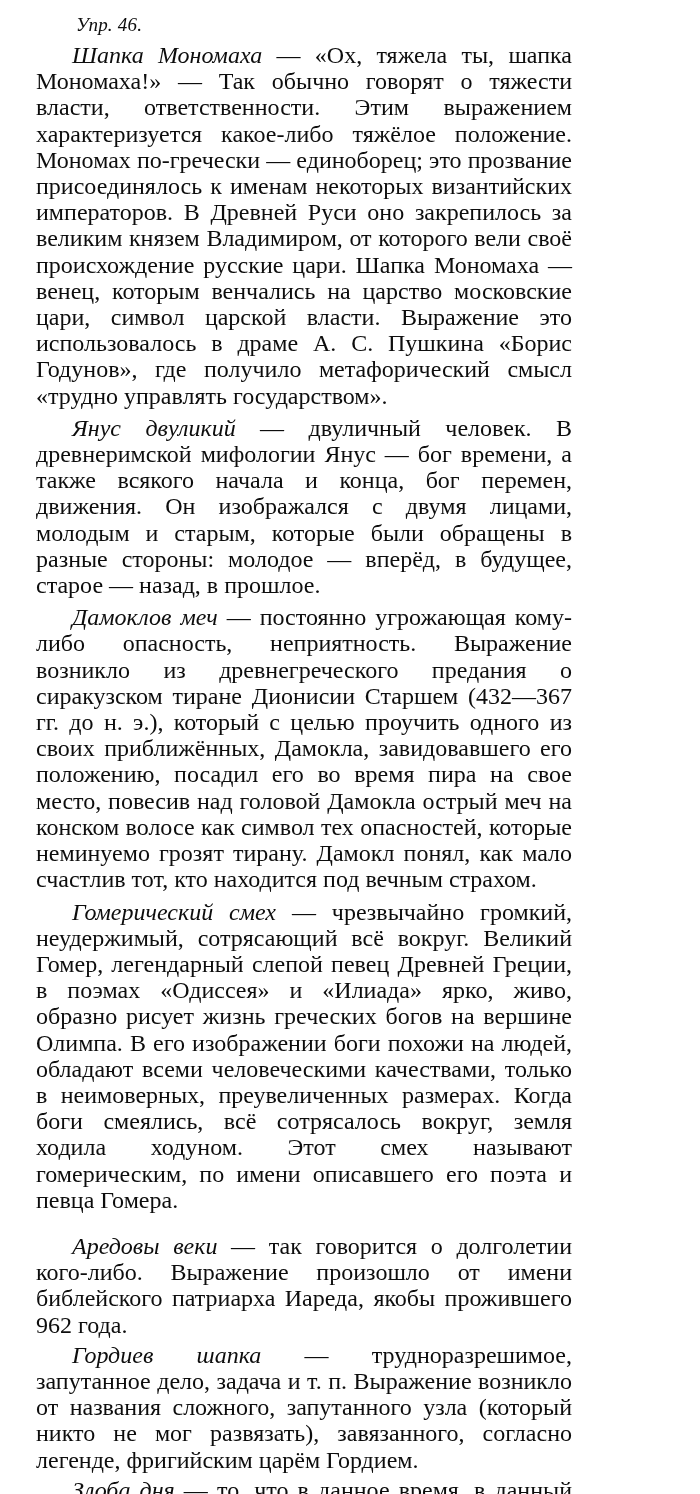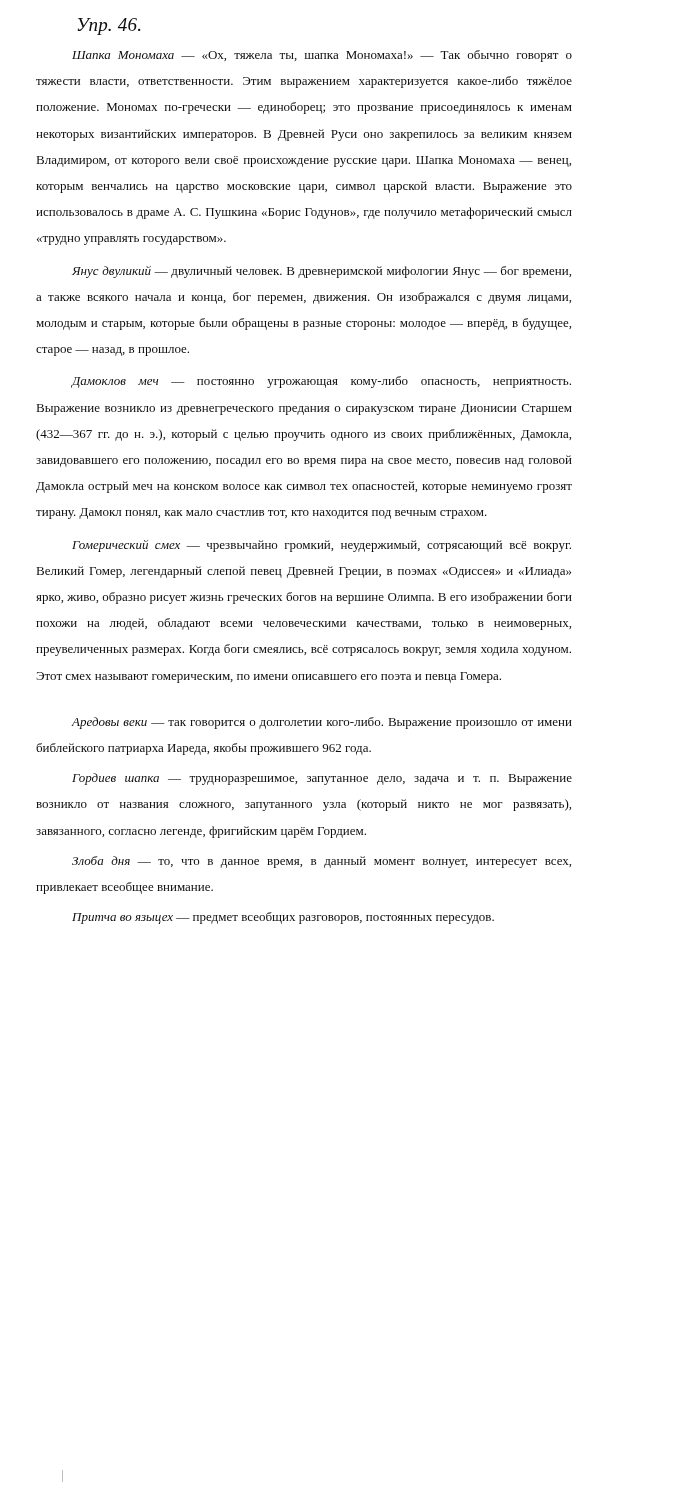--- a/index.html
+++ b/index.html
@@ -22,21 +22,21 @@
   }
   .ex-title {
     font-style: italic;
     font-weight: normal;
     font-size: 19px;
     margin: 0 0 6px 0;
     padding-left: 40px;
     letter-spacing: .2px;
   }
   .para {
-    font-size: 13px;
+    font-size: 24px;
     line-height: 26.2px;
     text-align: justify;
     text-justify: inter-word;
     margin: 0 0 4px 0;
     text-indent: 36px;
     hyphens: manual;
   }
   .para.gap-before {
     margin-top: 6px;
   }

